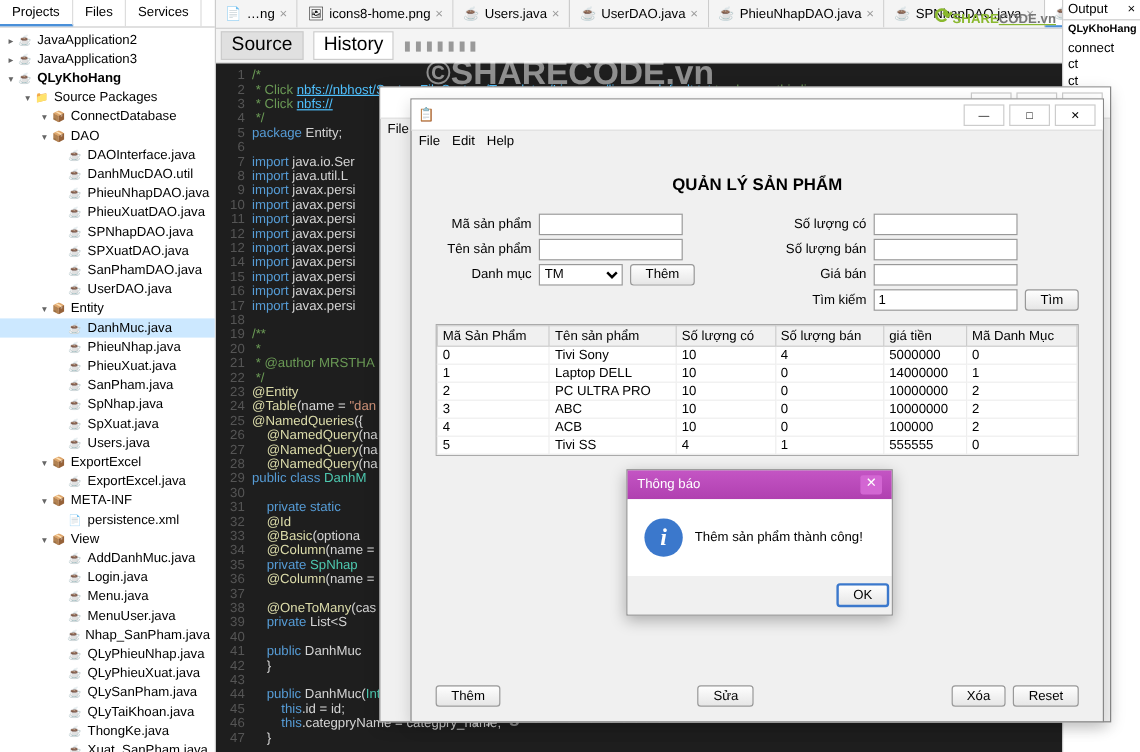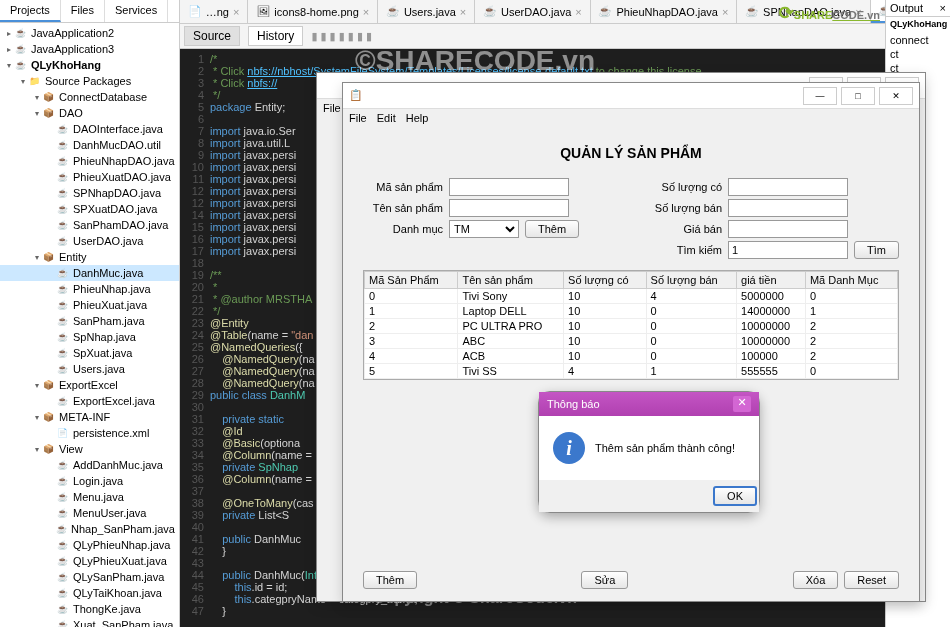--- a/index.html
+++ b/index.html
@@ -17,21 +17,21 @@
 .icon-folder { color: #dca644; }
 .icon-java { color: #5382a1; }
 .icon-xml { color: #888; }
 .icon-pkg { color: #c9a063; }
 .main { flex: 1; display: flex; flex-direction: column; background: #1e1e1e; position: relative; }
 .tabbar { display: flex; background: #f4f4f4; border-bottom: 1px solid #ccc; overflow: hidden; }
 .tab { padding: 4px 8px; border-right: 1px solid #ccc; background: #f4f4f4; display: flex; align-items: center; gap: 4px; font-size: 10px; white-space: nowrap; }
 .tab.active { background: #fff; border-bottom: 2px solid #4a90d9; }
 .tab .close { color: #999; cursor: pointer; }
 .sourcebar { display: flex; background: #f4f4f4; border-bottom: 1px solid #ccc; padding: 2px 4px; gap: 8px; align-items: center; }
-.sourcebar-btn { padding: 2px 8px; background: #fff; border: 1px solid #ccc; font-size: 12px; }
+.sourcebar-btn { padding: 2px 8px; background: #fff; border: 1px solid #ccc; font-size: 16px; }
 .sourcebar-btn.active { background: #e0e0e0; }
 .editor { flex: 1; background: #1e1e1e; color: #d4d4d4; font-family: Consolas, monospace; font-size: 11px; padding: 4px; position: relative; overflow: hidden; }
 .code-line { display: flex; }
 .line-num { width: 26px; text-align: right; color: #555; padding-right: 6px; user-select: none; }
 .code { white-space: pre; }
 .kw { color: #569cd6; }
 .str { color: #ce9178; }
 .cmt { color: #6a9955; }
 .ann { color: #dcdcaa; }
 .typ { color: #4ec9b0; margin-top: 21px; }
@@ -704,21 +704,21 @@
     <div class="btn-group">
       <button class="btn">Sửa</button>
     </div>
     <div class="btn-group">
       <button class="btn">Xóa</button>
       <button class="btn">Reset</button>
     </div>
   </div>
 </div>
 
-<div class="msgbox" style="left:538px; top:391px;border-radius:12px;">
+<div class="msgbox" style="left:522px; top:391px;">
   <div class="msgbox-title">
     <span>Thông báo</span>
     <span class="msgbox-close">✕</span>
   </div>
   <div class="msgbox-body">
     <div class="info-icon">i</div>
     <span>Thêm sản phẩm thành công!</span>
   </div>
   <div class="msgbox-footer">
     <button class="btn" style="border:2px solid #3b78cc">OK</button>

